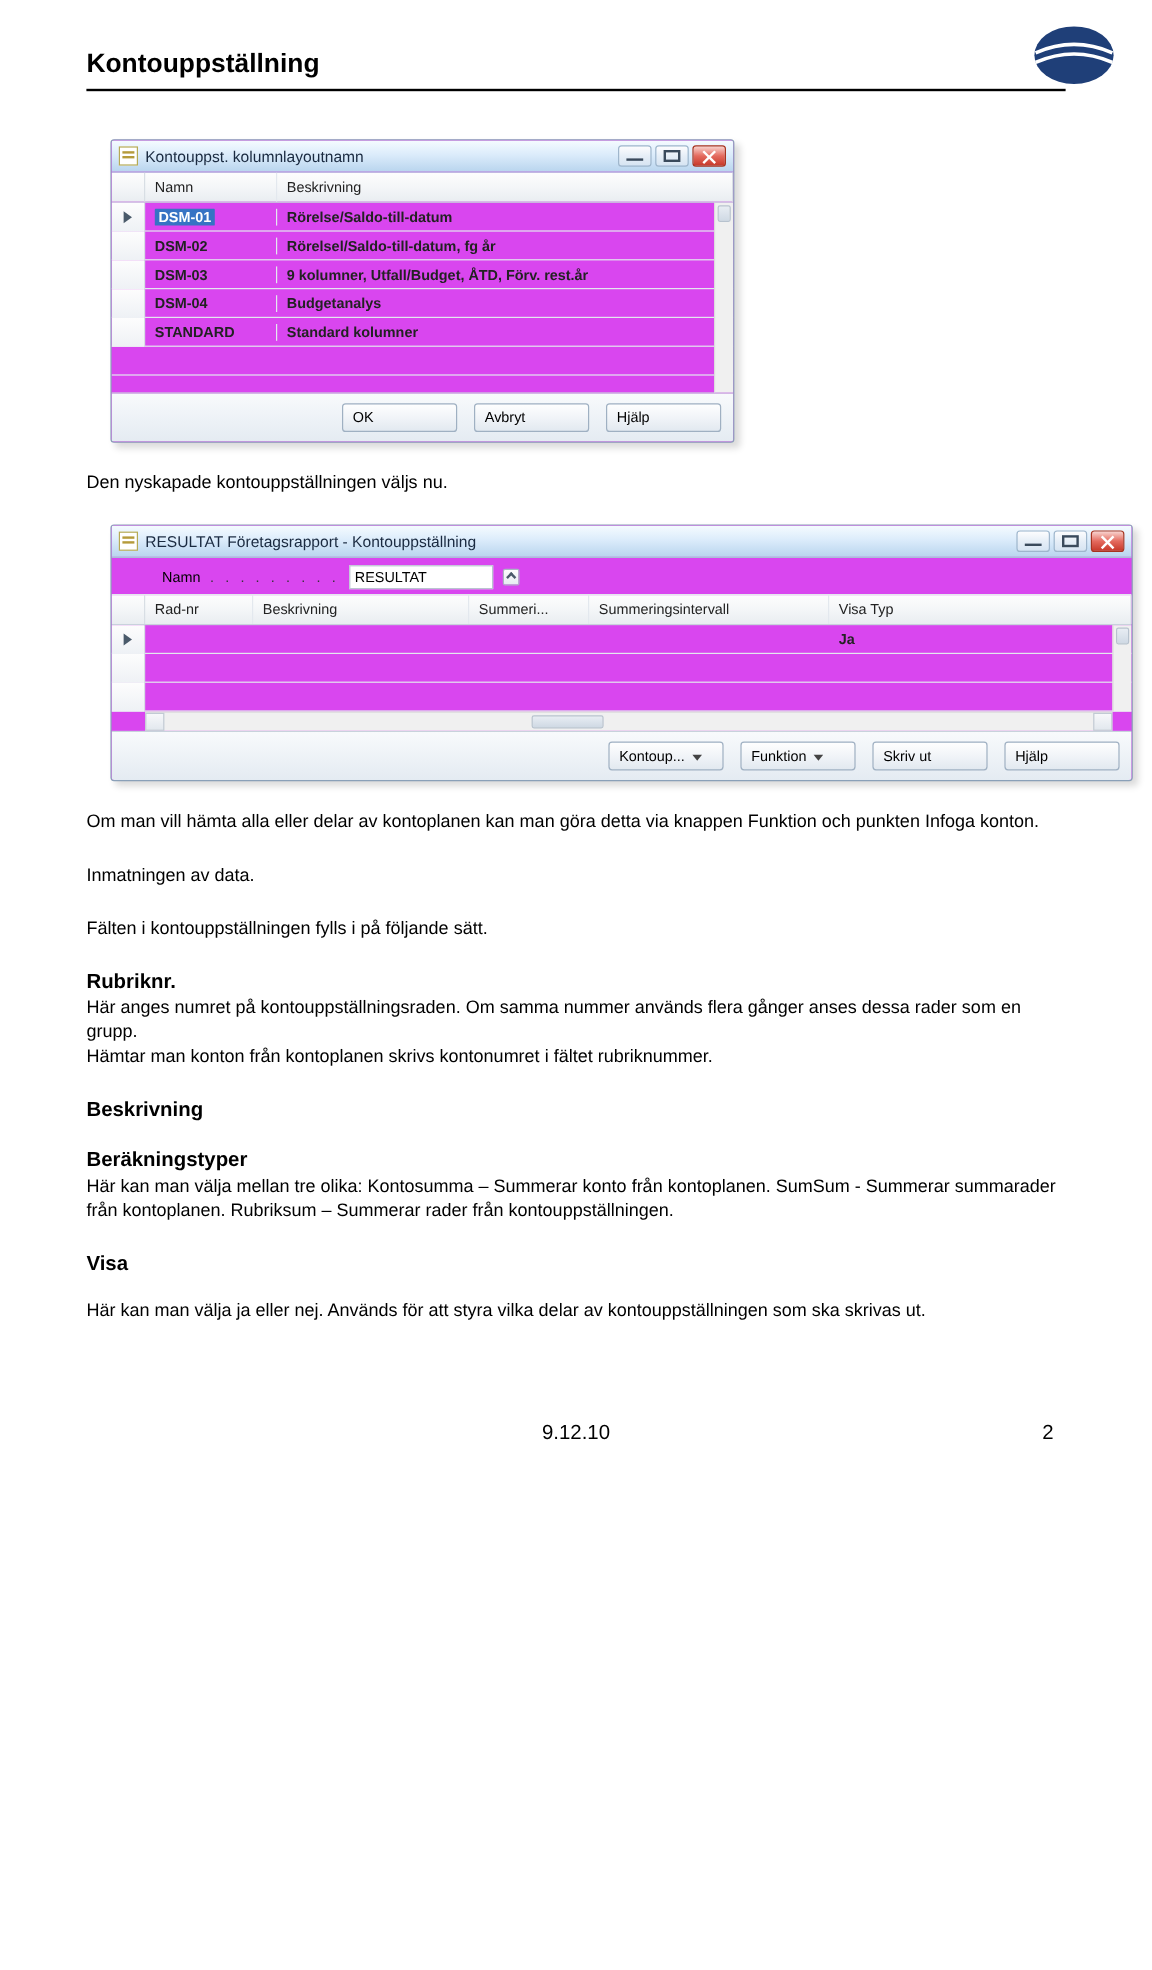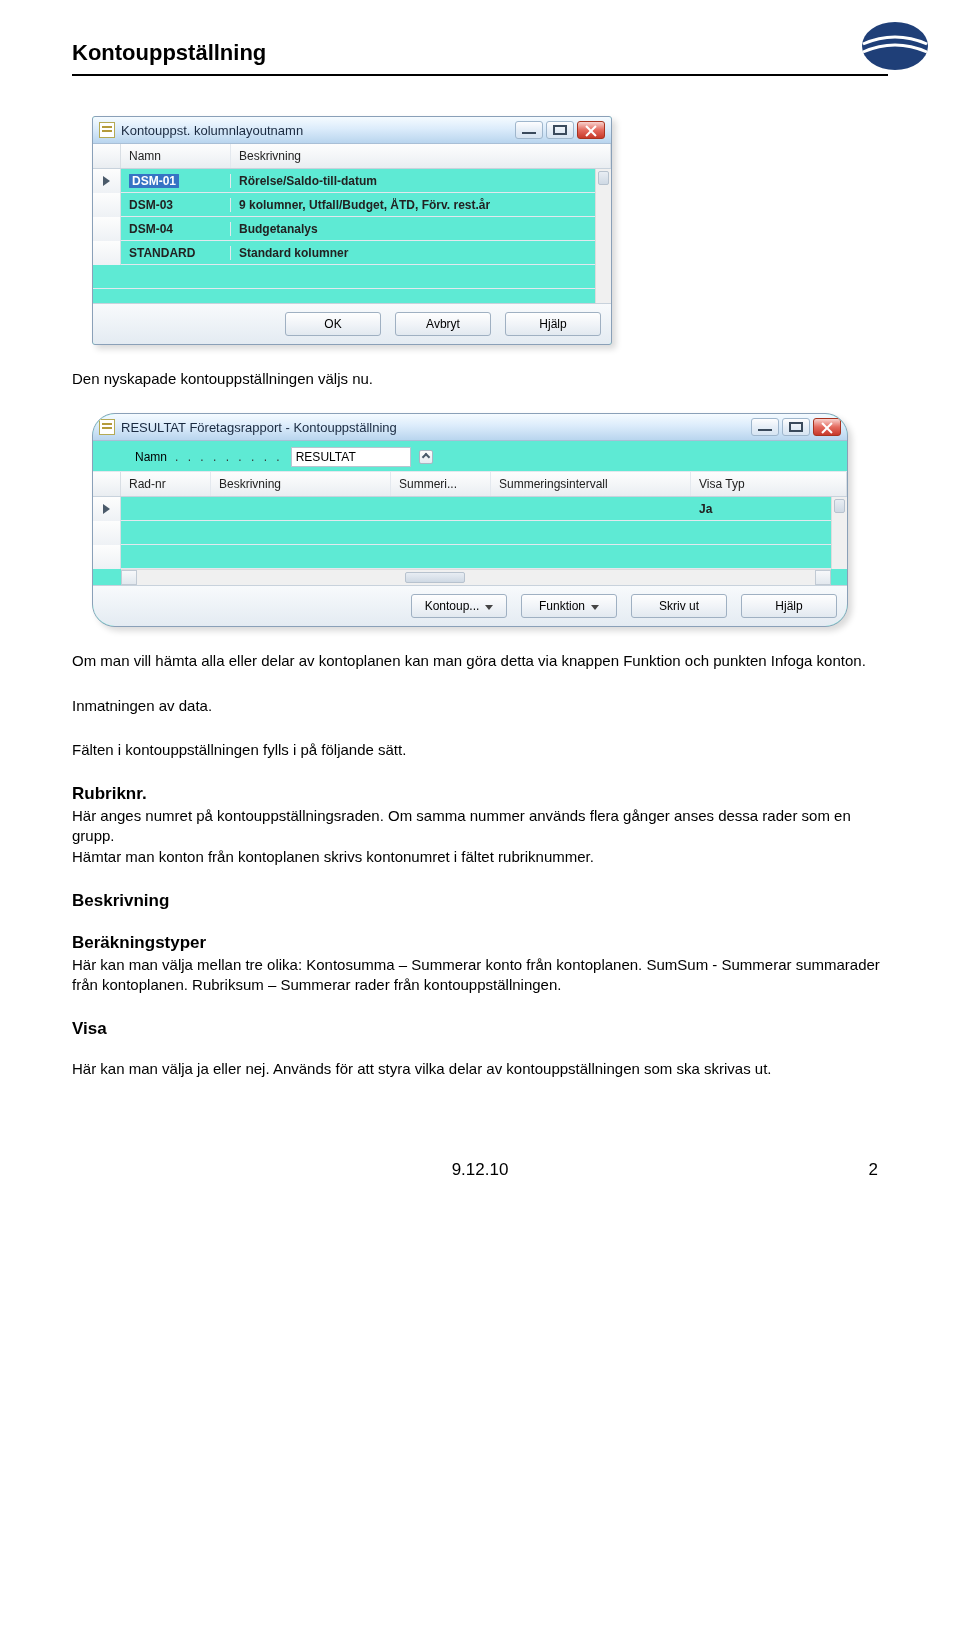--- a/index.html
+++ b/index.html
@@ -12,25 +12,25 @@
   .section-head { font-size: 17px; font-weight: bold; margin-top: 22px; }
   .footer { display: flex; font-size: 17px; margin-top: 80px; padding: 0 10px; }
 
   
   .win {
     border: 1px solid #8aa0b8;
     border-radius: 3px;
     overflow: hidden;
     box-shadow: 4px 4px 6px rgba(0,0,0,0.15);
     margin-left: 20px;
-    background: #5eead4;
+    background: #d946ef;
     font-family: "Segoe UI", Tahoma, sans-serif;
   }
   .win1 { width: 520px; }
-  .win2 { width: 756px; border-radius: 23px; }
+  .win2 { width: 852px; }
   .titlebar {
     background: linear-gradient(#f5fbff, #dcecfb 45%, #b9d5ee);
     padding: 4px 6px;
     display: flex;
     align-items: center;
     gap: 6px;
     border-bottom: 1px solid #a9bfd6;
   }
   .titlebar .icon-box {
     width: 16px; height: 16px;
@@ -96,21 +96,21 @@
     justify-content:flex-end;
     gap: 14px;
   }
   .btn {
     min-width: 96px;
     padding: 4px 8px;
     font-size: 12px;
     background: linear-gradient(#fefefe,#f1f4f8,#e2e9f0);
     border: 1px solid #9fb0c2;
     border-radius: 3px;
-    text-align: center;
+    text-align: left;
     position: relative;
   }
   .btn .dd { display:inline-block; width:0;height:0;border-left:4px solid transparent;border-right:4px solid transparent;border-top:5px solid #444; margin-left:6px; vertical-align:middle;}
 
   
   .formrow { font-size:12px; display:flex; align-items:center; gap:8px; padding:6px 6px 4px 42px; border-bottom:1px solid #e3e8ee; }
   .formrow .fld {
     border:1px solid #b9c4d0; padding:2px 4px; min-width: 120px; background:#fff; position:relative;
   }
   .formrow .arrowup { display:inline-block; width:14px; height:14px; border:1px solid #aab6c3; border-radius:2px; background:linear-gradient(#fdfdfd,#e6ebf1); position:relative; }
@@ -165,20 +165,25 @@
       <div class="gridbox">
         <div class="grid-row">
           <div class="rowmark">
               <span class="tri"></span>
             </div>
           <div class="gc c1"><span class="sel">DSM-01</span></div>
           <div class="gc c2">Rörelse/Saldo-till-datum</div>
         </div>
         <div class="grid-row">
           <div class="rowmark"></div>
+          <div class="gc c1">DSM-02</div>
+          <div class="gc c2">Rörelsel/Saldo-till-datum, fg år</div>
+        </div>
+        <div class="grid-row">
+          <div class="rowmark"></div>
           <div class="gc c1">DSM-03</div>
           <div class="gc c2">9 kolumner, Utfall/Budget, ÅTD, Förv. rest.år</div>
         </div>
         <div class="grid-row">
           <div class="rowmark"></div>
           <div class="gc c1">DSM-04</div>
           <div class="gc c2">Budgetanalys</div>
         </div>
         <div class="grid-row">
           <div class="rowmark"></div>

